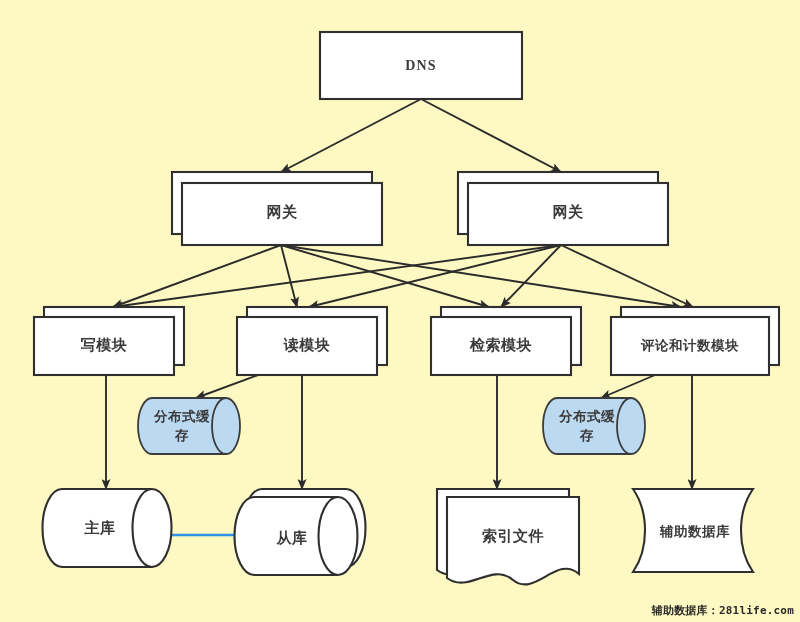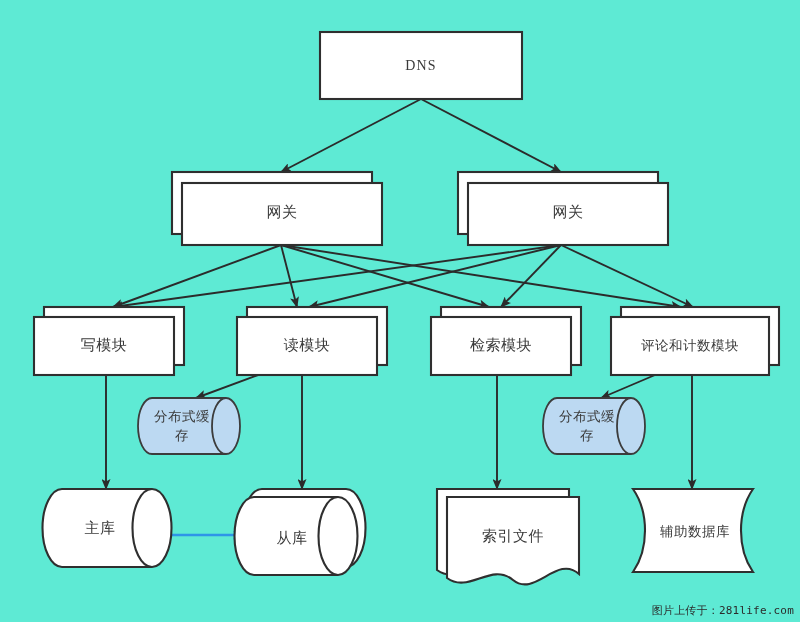--- a/index.html
+++ b/index.html
@@ -8,22 +8,23 @@
     padding: 0;
     background: #ffffff;
   }
   body {
     font-family: "Liberation Serif", "DejaVu Serif", serif;
   }
   #canvas {
     position: relative;
     width: 800px;
     height: 622px;
-    background: #5eead4;
+    background: #fef9c3;
     overflow: hidden;
+    font-weight: bold;
   }
   #diagram-svg {
     position: absolute;
     left: 0;
     top: 0;
     width: 800px;
     height: 622px;
   }
   .node-label {
     font-family: "Liberation Serif", "DejaVu Serif", serif;
@@ -217,15 +218,15 @@
     </g>
 
     <g>
       <path class="shape-fill-white" d="M 633,489 L 753,489 C 737,512 737,549 753,572 L 633,572 C 649,549 649,512 633,489 Z"></path>
       <path class="shape-stroke" d="M 633,489 L 753,489 C 737,512 737,549 753,572 L 633,572 C 649,549 649,512 633,489 Z"></path>
       <text class="node-label small" x="695" y="533">辅助数据库</text>
     </g>
 
   </svg>
 
-  <div class="watermark">图片上传于：281life.com</div>
+  <div class="watermark">辅助数据库：281life.com</div>
 
 </div>
 
 </body></html>

